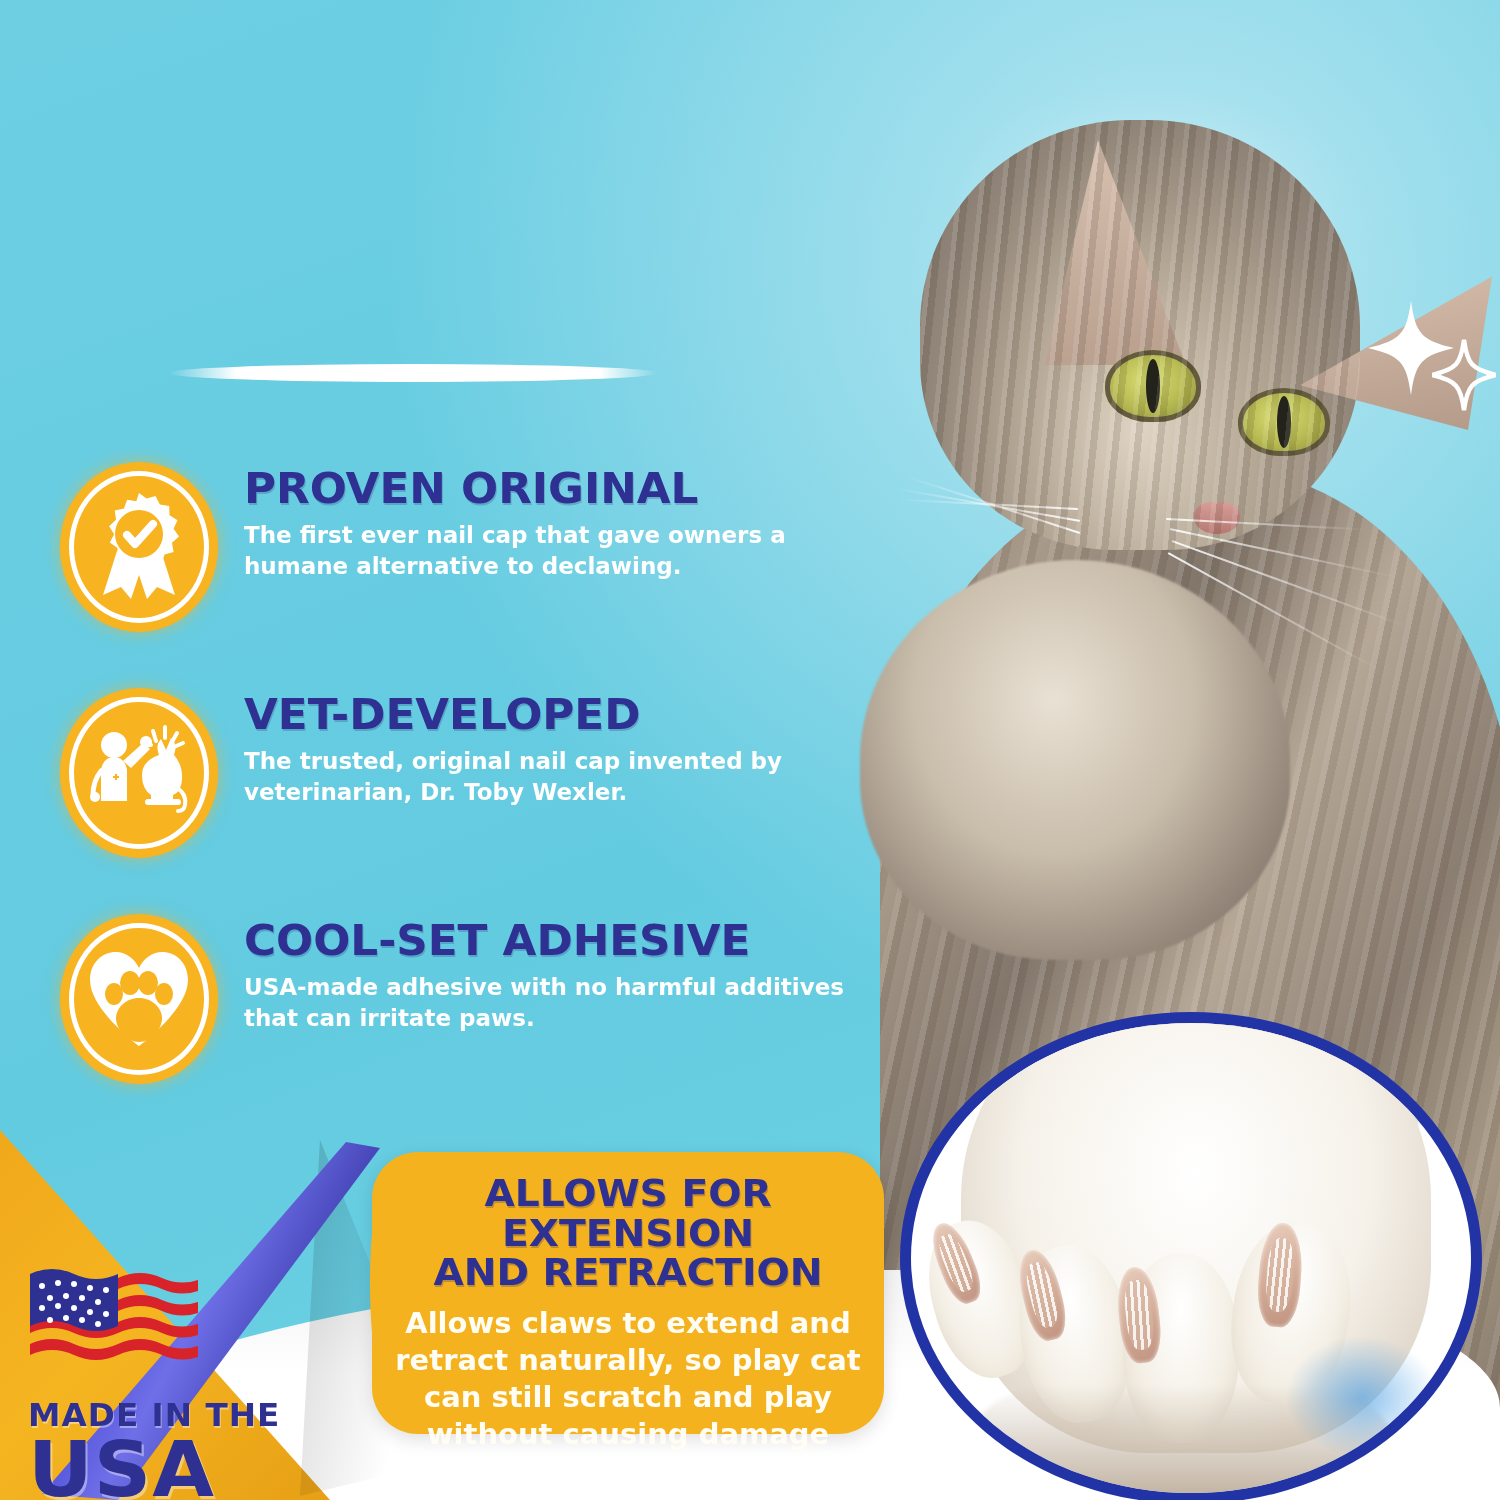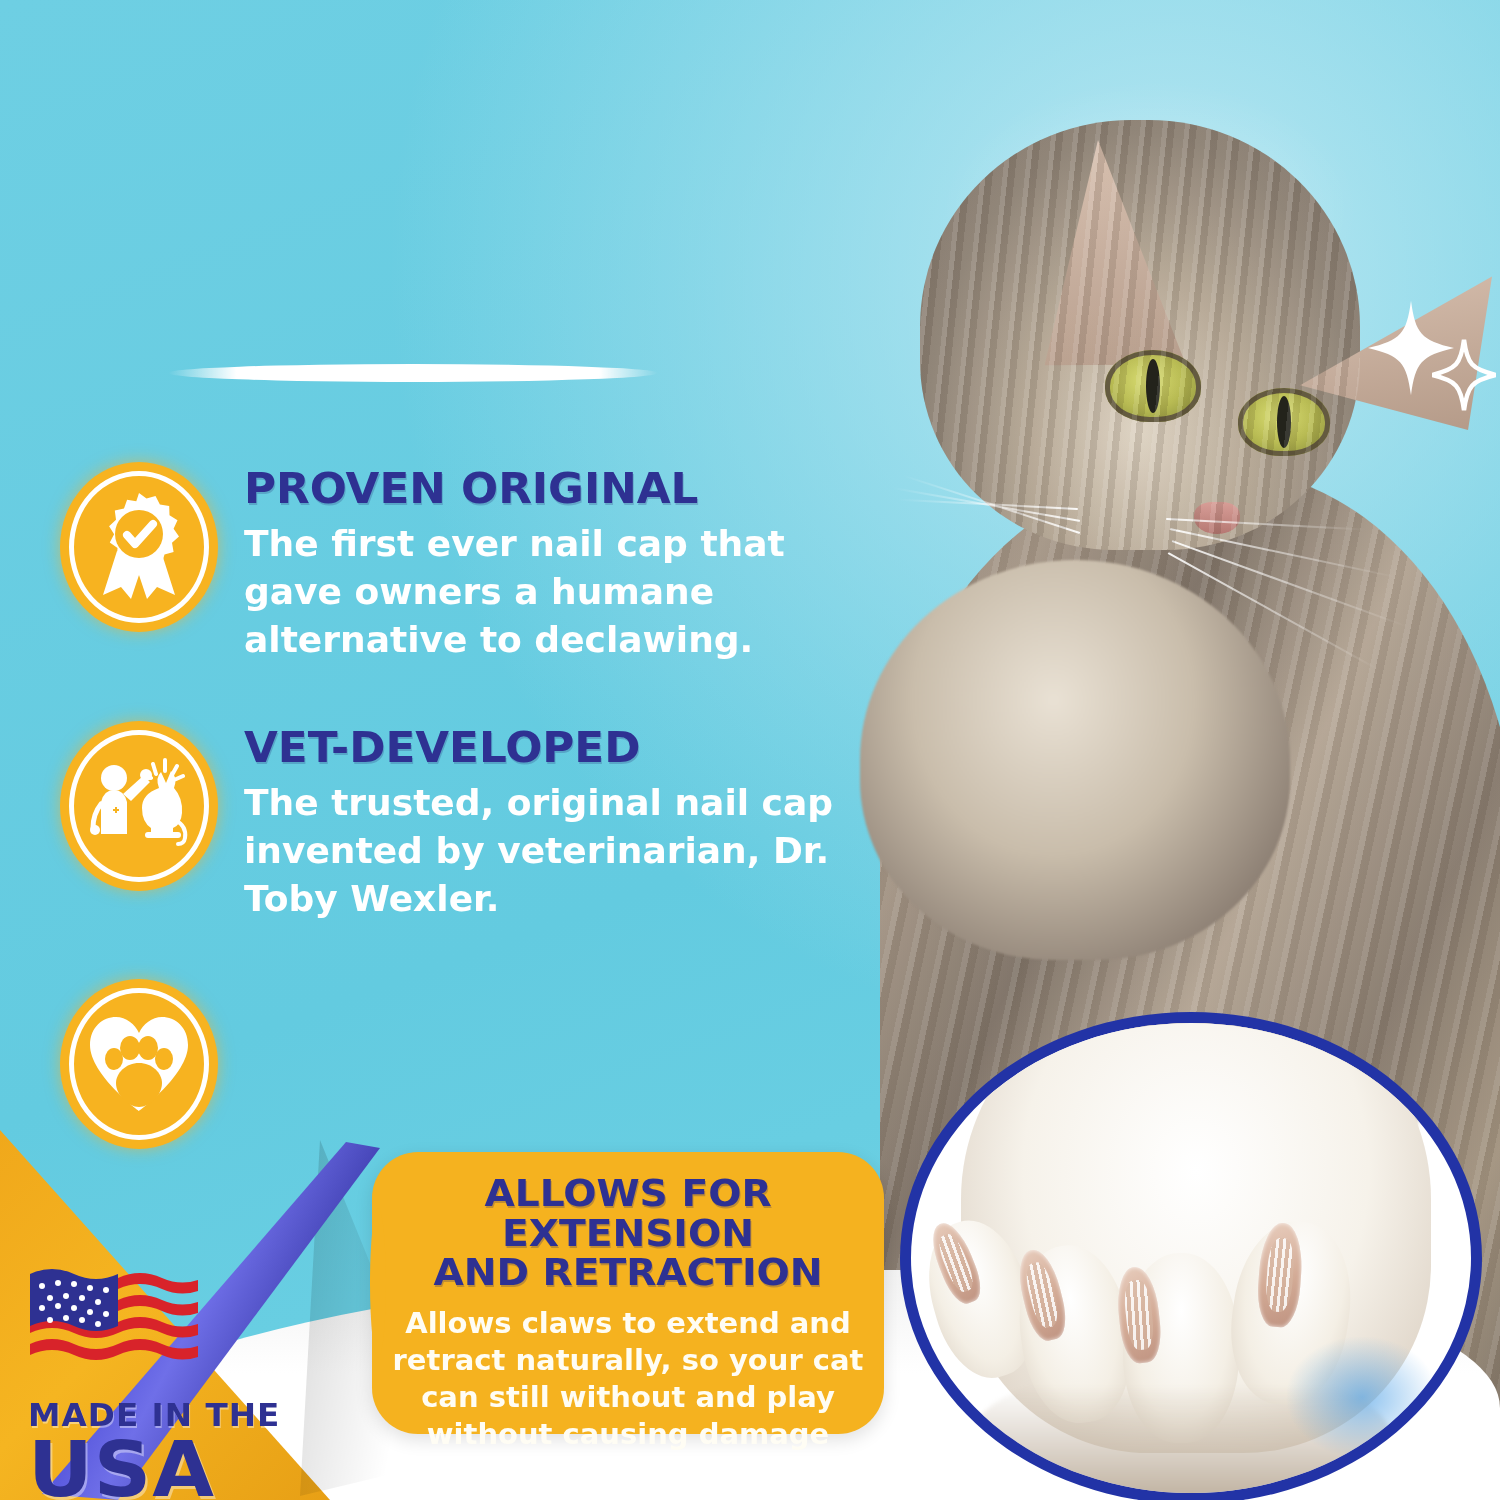--- a/index.html
+++ b/index.html
@@ -117,21 +117,21 @@
   .f-text{padding-top:6px;}
   .f-title{
     font-family:"DejaVu Sans",sans-serif;
     font-size:42px;font-weight:700;color:#2e3192;
     letter-spacing:0px;line-height:1;margin-bottom:10px;
     transform:scaleX(1.04);transform-origin:left center;
     text-shadow:1px 2px 0 rgba(30,32,110,.22);
   }
   .f-desc{
     font-family:"DejaVu Sans",sans-serif;
-    font-size:36px;font-weight:700;color:#ffffff;line-height:1.34;
+    font-size:23px;font-weight:700;color:#ffffff;line-height:1.34;
     max-width:640px;
   }
 
   
   .bottom-layer{position:absolute;left:0;top:1080px;width:1500px;height:420px;}
   .white-sweep{
     position:absolute;left:0;bottom:0;width:1500px;height:230px;
     background:linear-gradient(#f2f2f2,#ffffff 45%);
     border-radius:56% 30% 0 0/100% 60% 0 0;
   }
@@ -318,20 +318,24 @@
       <div class="f-icon">
         <div class="ring"></div>
         <svg width="102" height="98" viewBox="0 0 102 98" aria-hidden="true">
           <path d="M51 96 C51 96 2 60 2 30 C2 12 15 2 28 2 C38 2 47 9 51 18 C55 9 64 2 74 2 C87 2 100 12 100 30 C100 60 51 96 51 96 Z" fill="#fff"></path>
           <ellipse cx="26" cy="44" rx="9" ry="11" fill="#f7b320"></ellipse>
           <ellipse cx="42" cy="33" rx="10" ry="12" fill="#f7b320"></ellipse>
           <ellipse cx="60" cy="33" rx="10" ry="12" fill="#f7b320"></ellipse>
           <ellipse cx="76" cy="44" rx="9" ry="11" fill="#f7b320"></ellipse>
           <path d="M51 48 C64 48 74 58 74 68 C74 80 62 92 51 92 C40 92 28 80 28 68 C28 58 38 48 51 48 Z" fill="#f7b320"></path>
         </svg>
+      </div>
+      <div class="f-text">
+        <div class="f-title">COOL-SET ADHESIVE</div>
+        <div class="f-desc">USA-made adhesive with no harmful additives that can irritate paws.</div>
       </div>
     </div>
 
   </div>
 
   <div class="bottom-layer">
     <div class="white-sweep"></div>
     <div class="yellow-corner"></div>
     <div class="peel-shadow"></div>
     <div class="blue-peel"></div>
@@ -387,16 +391,16 @@
     <div class="claw" style="left:208px;top:244px;width:40px;height:96px;transform:rotate(-6deg);"></div>
     <div class="claw" style="left:348px;top:200px;width:42px;height:104px;transform:rotate(4deg);"></div>
 
     <div class="paw-bottom-fur"></div>
     <div class="inset-blue-glow"></div>
   </div>
 
   <div class="callout">
     <div class="co-title">ALLOWS FOR EXTENSION</div>
     <div class="co-title">AND RETRACTION</div>
-    <div class="co-body">Allows claws to extend and retract naturally, so your cat can still without and play without causing damage</div>
+    <div class="co-body">Allows claws to extend and retract naturally, so play cat can still scratch and play without causing damage</div>
   </div>
 
 </div>
 
 </body></html>

